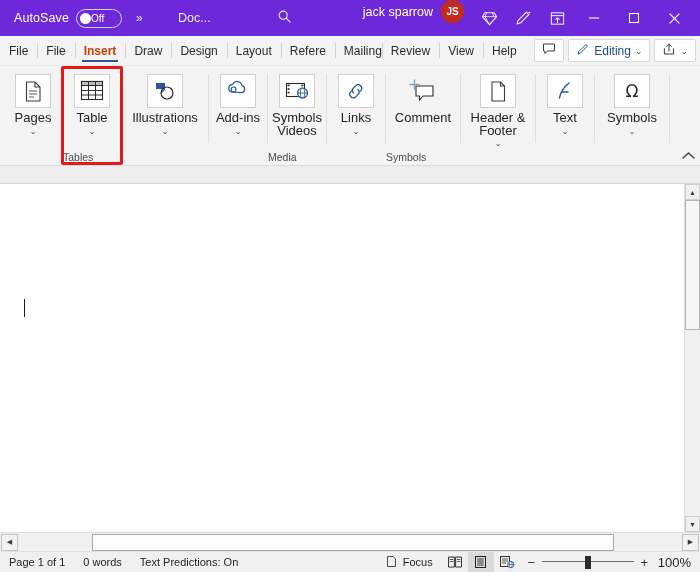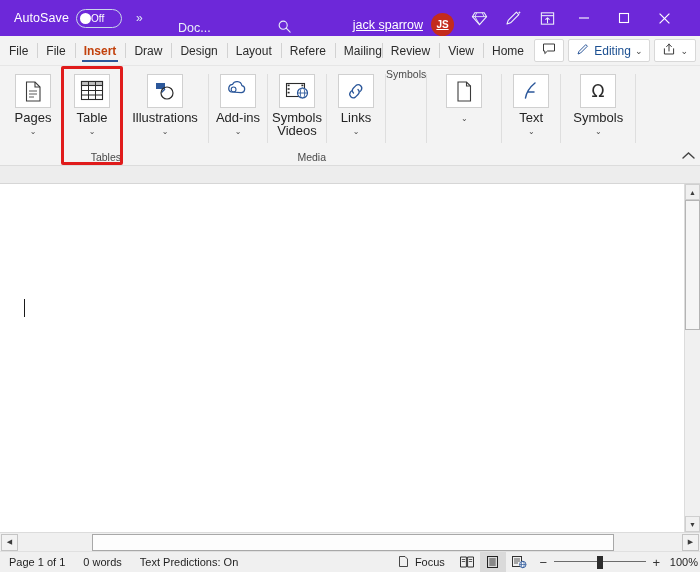--- a/index.html
+++ b/index.html
@@ -21,27 +21,27 @@
   .toggle {
     margin-left: 7px; width: 46px; height: 19px; border: 1.3px solid #c9d6e8;
     border-radius: 10px; display: flex; align-items: center; padding: 0 3px;
     background: transparent; cursor: pointer;
   }
   .toggle .knob { width: 11px; height: 11px; border-radius: 50%; background: #ffffff; flex: 0 0 11px; }
   .toggle .tog-label { font-size: 10px; color: #ffffff; }
   .chev-dbl { margin-left: 14px; font-size: 12px; color: #dce6f5; cursor: pointer; letter-spacing: -1px; }
 
   .tb-search {
-    position: absolute; left: 178px; top: 15px; width: 130px; height: 25px;
+    position: absolute; left: 178px; top: 5px; width: 130px; height: 25px;
     display: flex; align-items: center; cursor: pointer;
   }
   .tb-search .doctitle { font-size: 12.5px; color: #e9eff8; }
   .tb-search .mag { position: absolute; right: 16px; top: 4px; }
 
-  .tb-right { position: absolute; right: 16px; top: 0; height: 36px; display: flex; align-items: flex-end; text-decoration: underline; }
+  .tb-right { position: absolute; right: 6px; top: 0; height: 36px; display: flex; align-items: flex-start; }
   .tb-user { display: flex; align-items: center; margin-right: 8px; cursor: pointer; }
   .tb-user .uname { font-size: 12.5px; color: #ffffff; margin-right: 8px; }
   .avatar {
     width: 23px; height: 23px; border-radius: 50%; background: #c42b1c; color: #fff;
     font-size: 10px; display: flex; align-items: center; justify-content: center; font-weight: 600;
   }
   .tb-ico { width: 34px; height: 36px; display: flex; align-items: center; justify-content: center; cursor: pointer; }
   .win-btn { width: 40px; height: 36px; display: flex; align-items: center; justify-content: center; cursor: pointer; }
 
   
@@ -71,21 +71,21 @@
   .ts-btn .cv { font-size: 9px; color: #444; }
 
   
   .ribbon {
     flex: 0 0 100px; background: #f3f3f3; display: flex; align-items: stretch;
     position: relative; border-bottom: 1px solid #dcdcdc;
   }
   .rgroup { display: flex; flex-direction: column; position: relative; }
   .rgroup .items { display: flex; align-items: flex-start; flex: 1; padding-top: 5px; }
   .rgroup .gtitle {
-    font-size: 10.5px; color: #4a4a4a; text-align: right; height: 16px; line-height: 16px;
+    font-size: 10.5px; color: #4a4a4a; text-align: left; height: 16px; line-height: 16px;
   }
   .sep { width: 1px; background: #dedede; margin: 8px 0 22px 0; flex: 0 0 1px; }
 
   .rbtn {
     width: 58px; display: flex; flex-direction: column; align-items: center;
     cursor: pointer; padding: 3px 0 0 0; border-radius: 2px;
   }
   .rbtn .ibox {
     width: 36px; height: 34px; border: 1px solid #d0d0d0; background: #ffffff;
     display: flex; align-items: center; justify-content: center; margin-bottom: 4px;
@@ -158,21 +158,21 @@
   .viewbtn.active { background: #dadada; }
   .zoomwrap { display: flex; align-items: center; gap: 5px; padding: 0 6px; }
   .zsign { font-size: 13px; color: #333; cursor: pointer; width: 11px; text-align: center; }
   .ztrack { width: 92px; height: 14px; position: relative; cursor: pointer; }
   .ztrack::before {
     content: ""; position: absolute; left: 0; right: 0; top: 6px; height: 1.4px; background: #6b6b6b;
   }
   .zthumb {
     position: absolute; left: 43px; top: 1px; width: 6px; height: 13px; background: #2b2b2b;
   }
-  .zpct { font-size: 11px; padding-right: 2px; padding-left: 2px; cursor: pointer; }
+  .zpct { font-size: 13px; padding-right: 9px; padding-left: 2px; cursor: pointer; }
 </style>
 </head>
 <body>
 
 <div id="app">
 
   <div class="titlebar">
     <span class="tb-autosave-label">AutoSave</span>
     <div class="toggle">
       <div class="knob"></div>
@@ -237,21 +237,21 @@
     <div class="tab">File</div>
     <div class="tab">File</div>
     <div class="tab active">Insert</div>
     <div class="tab">Draw</div>
     <div class="tab">Design</div>
     <div class="tab">Layout</div>
     <div class="tab">Refere</div>
     <div class="tab clipped">Mailings</div>
     <div class="tab">Review</div>
     <div class="tab">View</div>
-    <div class="tab">Home</div>
+    <div class="tab">Help</div>
 
     <div class="tabstrip-right">
       <div class="ts-btn">
         <span>
           <svg width="14" height="14" viewBox="0 0 14 14">
               <path d="M1.5 2 H12.5 V9 H5.5 L2.8 11.6 V9 H1.5 Z" fill="none" stroke="#3a3a3a" stroke-width="1"></path>
             </svg>
         </span>
       </div>
       <div class="ts-btn">
@@ -395,34 +395,46 @@
           <span class="rlabel">Links</span>
           <span class="rcv">⌄</span>
         </div>
       </div>
       <div class="gtitle"></div>
     </div>
 
     <div class="sep"></div>
 
     <div class="rgroup">
+      <div class="items">
+        <div class="rbtn wide">
+          <div class="ibox" style="border-color:transparent; background:transparent;">
+            <svg width="28" height="26" viewBox="0 0 28 26">
+                <path d="M7 8 H24 V18 H14 L10.5 22 V18 H7 Z" fill="#fff" stroke="#2b2b2b" stroke-width="1.1"></path>
+                <path d="M5.5 2 V11 M1 6.5 H10" stroke="#7ca6c9" stroke-width="1.3" stroke-linecap="round"></path>
+              </svg>
+          </div>
+          <span class="rlabel">Comment</span>
+        </div>
+      </div>
       <div class="gtitle">Symbols</div>
     </div>
 
     <div class="sep"></div>
 
     <div class="rgroup">
       <div class="items">
         <div class="rbtn wide">
           <div class="ibox">
             <svg width="20" height="23" viewBox="0 0 20 23">
                 <path d="M4 2 H12.5 L16.5 6 V21 H4 Z" fill="#fff" stroke="#3c3c3c" stroke-width="1.1"></path>
                 <path d="M12.5 2 V6 H16.5" fill="none" stroke="#3c3c3c" stroke-width="1.1"></path>
               </svg>
           </div>
+          <span class="rlabel">Header &amp; Footer</span>
           <span class="rcv">⌄</span>
         </div>
       </div>
       <div class="gtitle"></div>
     </div>
 
     <div class="sep"></div>
 
     <div class="rgroup">
       <div class="items">

